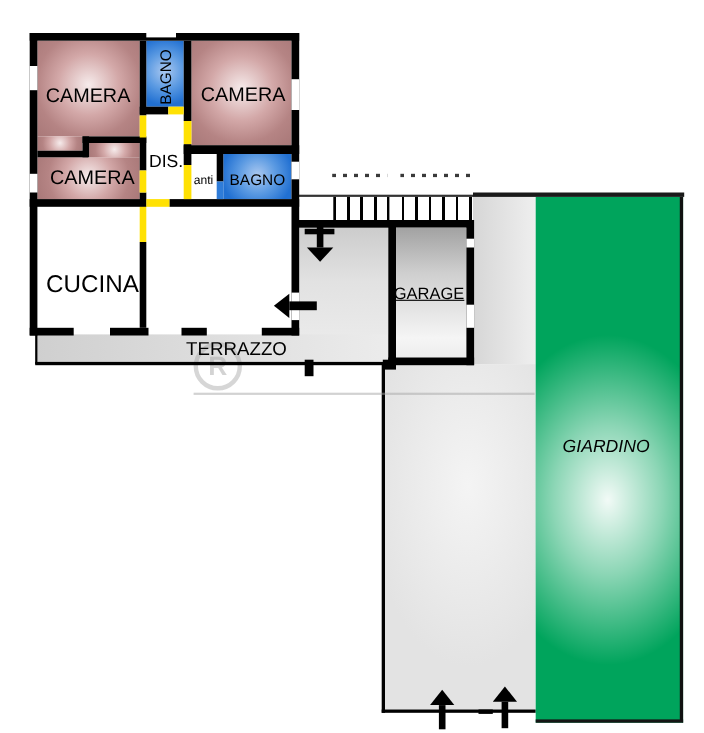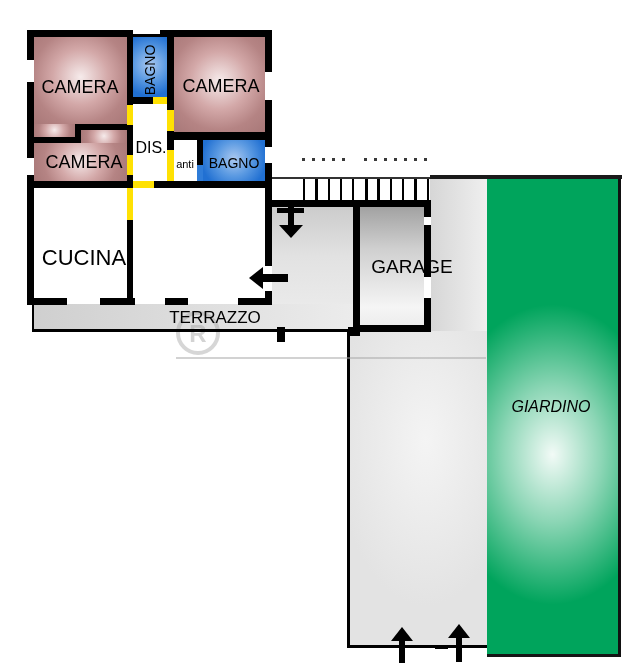--- a/index.html
+++ b/index.html
@@ -135,16 +135,16 @@
 
   <div class="lbl" style="left:80px;top:87px;font-size:18px;">CAMERA</div>
   <div class="lbl vert" style="left:150px;top:70px;font-size:14px;">BAGNO</div>
   <div class="lbl" style="left:221px;top:86px;font-size:18px;">CAMERA</div>
   <div class="lbl" style="left:84px;top:162px;font-size:18px;">CAMERA</div>
   <div class="lbl" style="left:151px;top:148px;font-size:16px;">DIS.</div>
   <div class="lbl" style="left:185px;top:164px;font-size:11px;">anti</div>
   <div class="lbl" style="left:234px;top:163px;font-size:14px;">BAGNO</div>
   <div class="lbl" style="left:84px;top:258px;font-size:22px;">CUCINA</div>
   <div class="lbl" style="left:215px;top:318px;font-size:17px;">TERRAZZO</div>
-  <div class="lbl" style="left:412px;top:267px;font-size:19px;">GARAGE</div>
+  <div class="lbl" style="left:390px;top:267px;font-size:15px;text-decoration:underline;">GARAGE</div>
   <div class="lbl" style="left:551px;top:407px;font-size:16px;font-style:italic;">GIARDINO</div>
 
 </div>
 
 </body></html>

